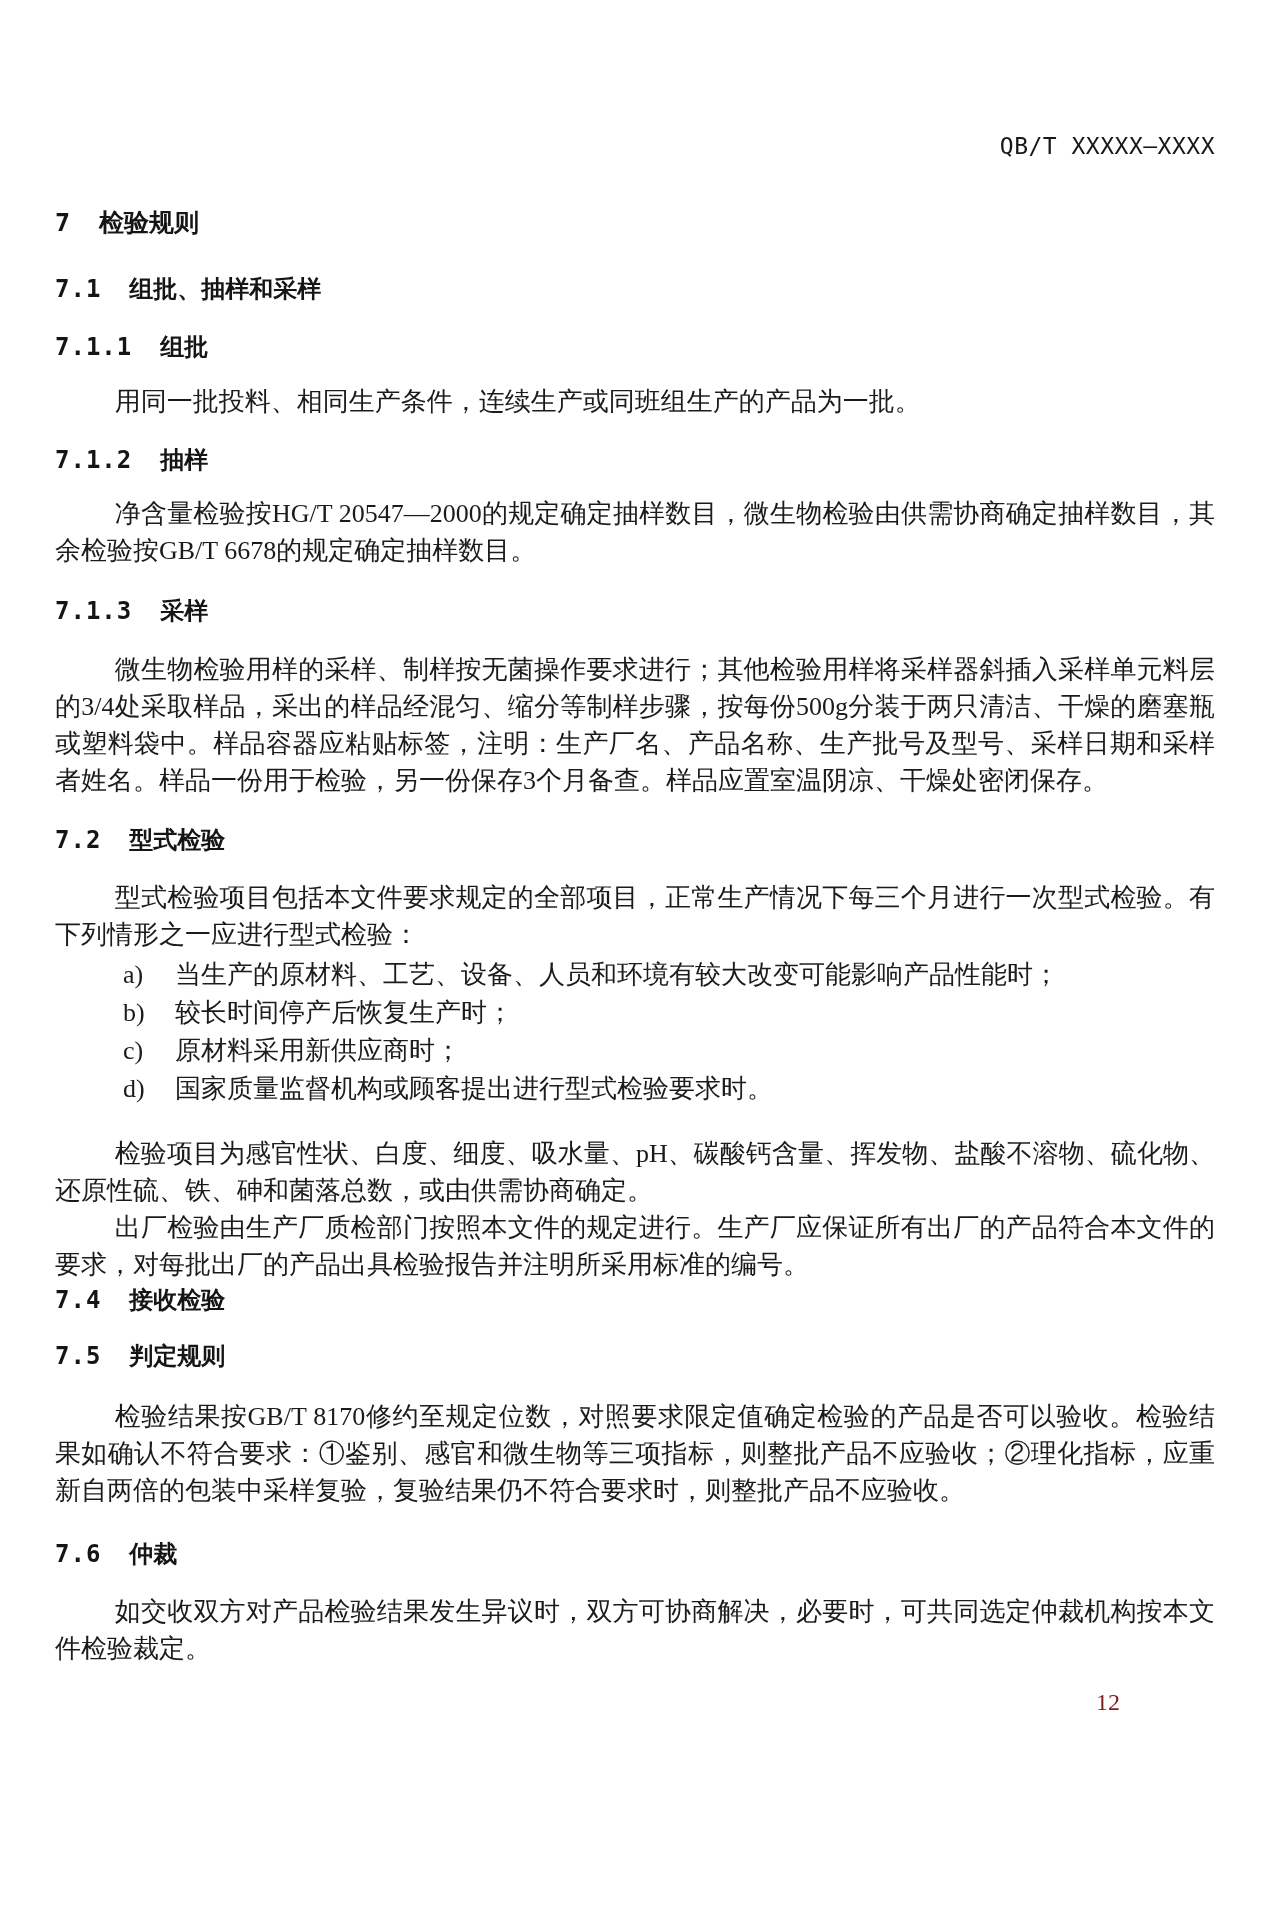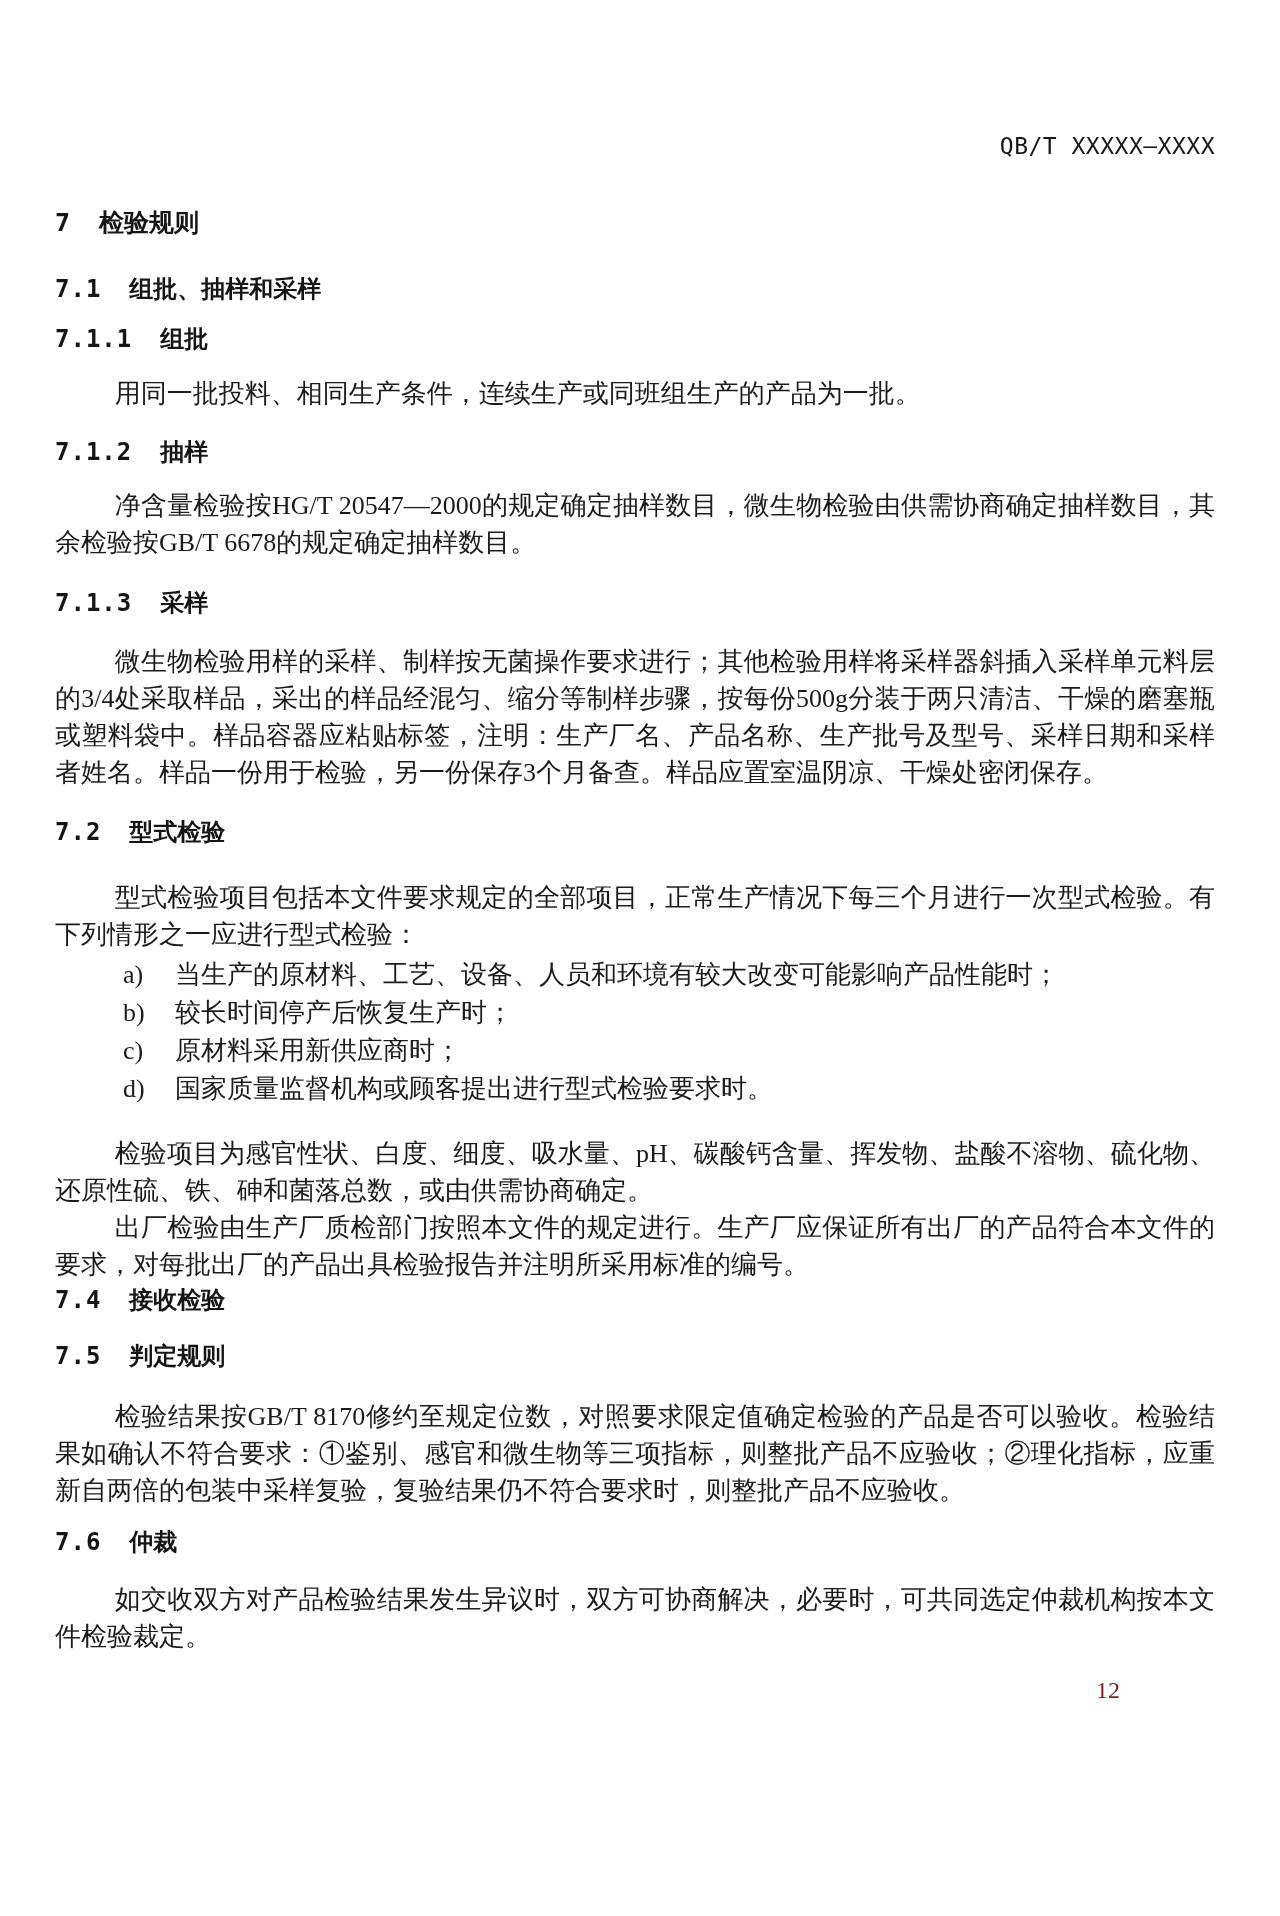--- a/index.html
+++ b/index.html
@@ -74,21 +74,21 @@
   <div class="doc-header">QB/T XXXXX—XXXX</div>
 
   <div class="h1" style="margin-top:45px">
     <span class="h-num">7</span><span>检验规则</span>
   </div>
 
   <div class="h2" style="margin-top:32px">
     <span class="h-num">7.1</span><span>组批、抽样和采样</span>
   </div>
 
-  <div class="h3" style="margin-top:16px">
+  <div class="h3" style="margin-top:24px">
     <span class="h-num">7.1.1</span><span>组批</span>
   </div>
 
   <div class="para" style="margin-top:19px">用同一批投料、相同生产条件，连续生产或同班组生产的产品为一批。</div>
 
   <div class="h3" style="margin-top:23px">
     <span class="h-num">7.1.2</span><span>抽样</span>
   </div>
 
   <div class="para" style="margin-top:18px">净含量检验按HG/T 20547—2000的规定确定抽样数目，微生物检验由供需协商确定抽样数目，其余检验按GB/T 6678的规定确定抽样数目。</div>
@@ -96,21 +96,21 @@
   <div class="h3" style="margin-top:25px">
     <span class="h-num">7.1.3</span><span>采样</span>
   </div>
 
   <div class="para" style="margin-top:23px">微生物检验用样的采样、制样按无菌操作要求进行；其他检验用样将采样器斜插入采样单元料层的3/4处采取样品，采出的样品经混匀、缩分等制样步骤，按每份500g分装于两只清洁、干燥的磨塞瓶或塑料袋中。样品容器应粘贴标签，注明：生产厂名、产品名称、生产批号及型号、采样日期和采样者姓名。样品一份用于检验，另一份保存3个月备查。样品应置室温阴凉、干燥处密闭保存。</div>
 
   <div class="h2" style="margin-top:24px">
     <span class="h-num">7.2</span><span>型式检验</span>
   </div>
 
-  <div class="para" style="margin-top:30px">型式检验项目包括本文件要求规定的全部项目，正常生产情况下每三个月进行一次型式检验。有下列情形之一应进行型式检验：</div>
+  <div class="para" style="margin-top:22px">型式检验项目包括本文件要求规定的全部项目，正常生产情况下每三个月进行一次型式检验。有下列情形之一应进行型式检验：</div>
 
   <div class="list" style="margin-top:3px">
     <div class="li">
       <span class="marker">a)</span><span>当生产的原材料、工艺、设备、人员和环境有较大改变可能影响产品性能时；</span>
     </div>
     <div class="li">
       <span class="marker">b)</span><span>较长时间停产后恢复生产时；</span>
     </div>
     <div class="li">
       <span class="marker">c)</span><span>原材料采用新供应商时；</span>
@@ -130,21 +130,21 @@
     <span class="h-num">7.4</span><span>接收检验</span>
   </div>
 
 
   <div class="h2" style="margin-top:22px">
     <span class="h-num">7.5</span><span>判定规则</span>
   </div>
 
   <div class="para" style="margin-top:25px">检验结果按GB/T 8170修约至规定位数，对照要求限定值确定检验的产品是否可以验收。检验结果如确认不符合要求：①鉴别、感官和微生物等三项指标，则整批产品不应验收；②理化指标，应重新自两倍的包装中采样复验，复验结果仍不符合要求时，则整批产品不应验收。</div>
 
-  <div class="h2" style="margin-top:16px">
+  <div class="h2" style="margin-top:28px">
     <span class="h-num">7.6</span><span>仲裁</span>
   </div>
 
   <div class="para" style="margin-top:22px">如交收双方对产品检验结果发生异议时，双方可协商解决，必要时，可共同选定仲裁机构按本文件检验裁定。</div>
 
   <div class="doc-footer">12</div>
 
 </div>
 
 </body></html>

